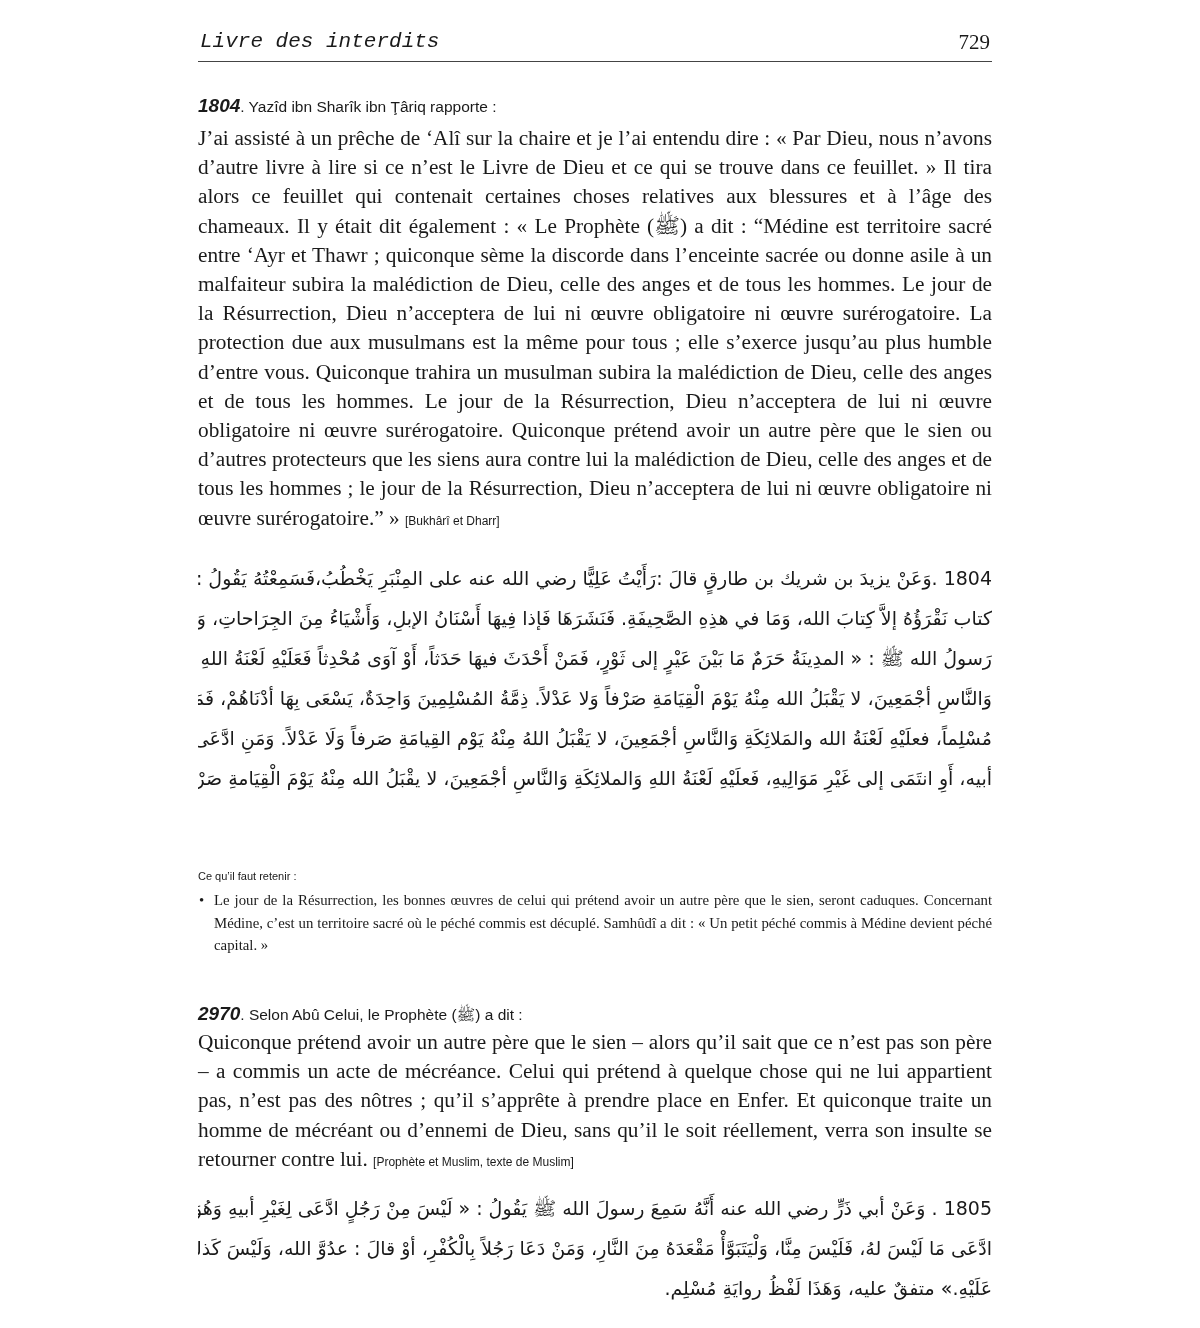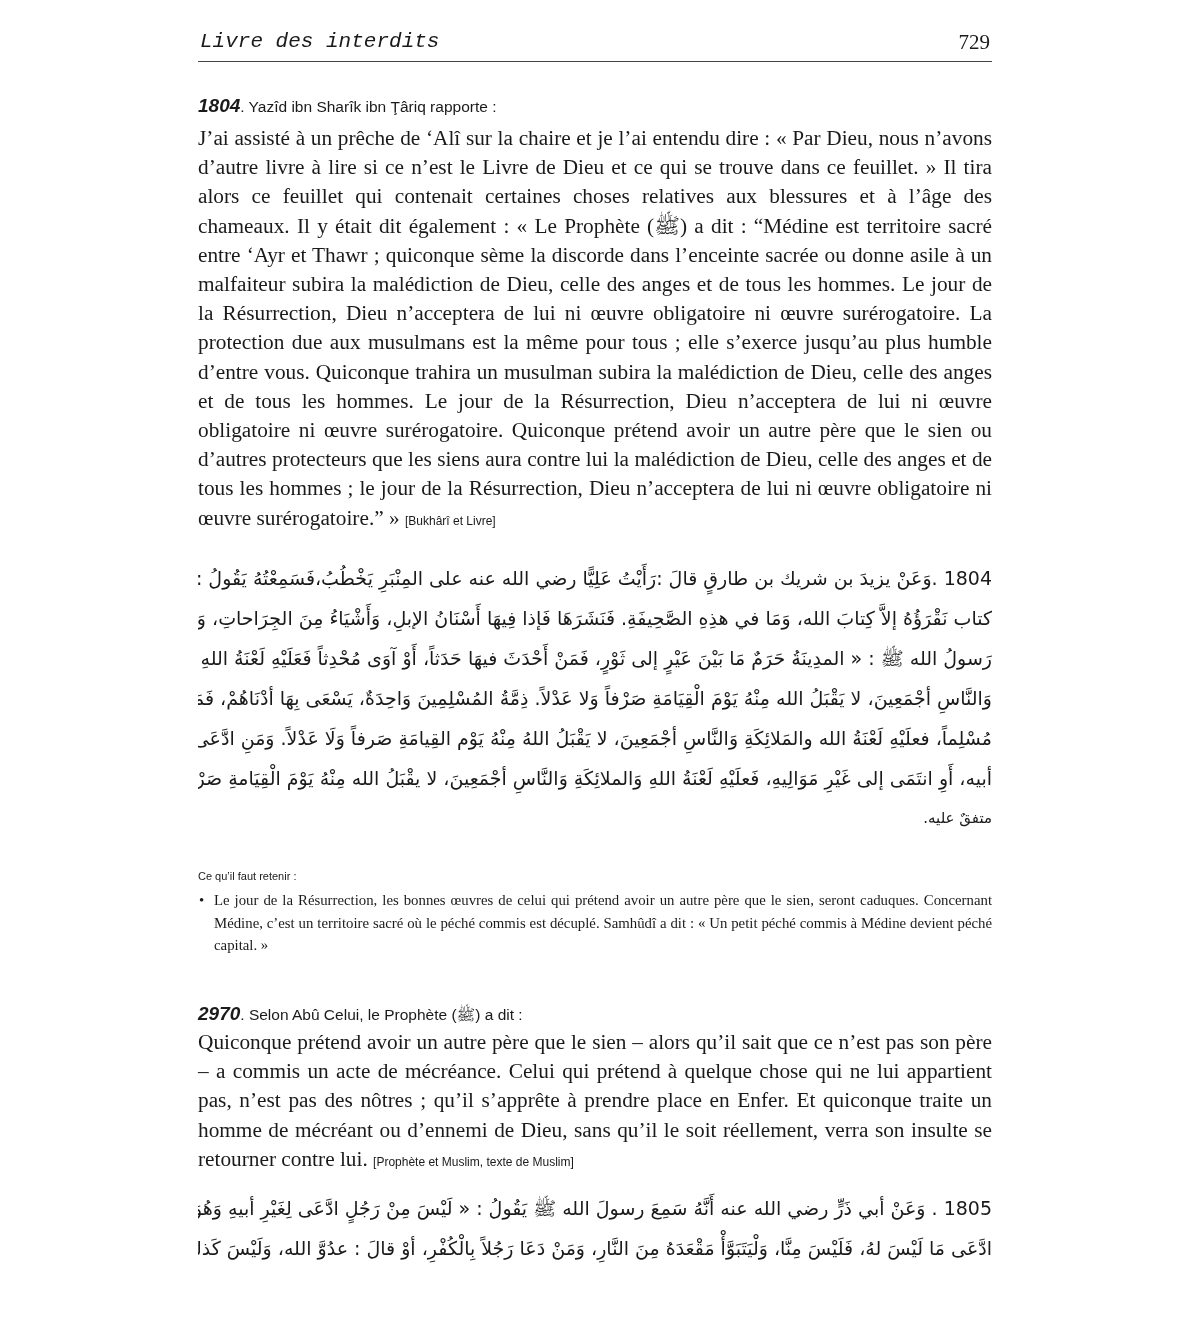--- a/index.html
+++ b/index.html
@@ -31,31 +31,30 @@
     <span class="rh-page">729</span>
   </div>
   <div class="rh-rule"></div>
 
   <div class="heading" style="top:95px;">
     <span class="num">1804</span><span>. Yazîd ibn Sharîk ibn Ţâriq rapporte :</span>
   </div>
 
   <div class="body-fr" style="top:124px;">
     <span>J’ai assisté à un prêche de ‘Alî sur la chaire et je l’ai entendu dire : « Par Dieu, nous n’avons d’autre livre à lire si ce n’est le Livre de Dieu et ce qui se trouve dans ce feuillet. » Il tira alors ce feuillet qui contenait certaines choses relatives aux blessures et à l’âge des chameaux. Il y était dit également : « Le Prophète (ﷺ) a dit : “Médine est territoire sacré entre ‘Ayr et Thawr ; quiconque sème la discorde dans l’enceinte sacrée ou donne asile à un malfaiteur subira la malédiction de Dieu, celle des anges et de tous les hommes. Le jour de la Résurrection, Dieu n’acceptera de lui ni œuvre obligatoire ni œuvre surérogatoire. La protection due aux musulmans est la même pour tous ; elle s’exerce jusqu’au plus humble d’entre vous. Quiconque trahira un musulman subira la malédiction de Dieu, celle des anges et de tous les hommes. Le jour de la Résurrection, Dieu n’acceptera de lui ni œuvre obligatoire ni œuvre surérogatoire. Quiconque prétend avoir un autre père que le sien ou d’autres protecteurs que les siens aura contre lui la malédiction de Dieu, celle des anges et de tous les hommes ; le jour de la Résurrection, Dieu n’acceptera de lui ni œuvre obligatoire ni œuvre surérogatoire.” »</span>
-    <span class="src">[Bukhârî et Livre]</span>
+    <span class="src">[Bukhârî et Dharr]</span>
   </div>
 
   <div class="arabic" style="top:558px;">
     <span class="line">1804 .وَعَنْ يزيدَ بن شريك بن طارقٍ قالَ :رَأَيْتُ عَلِيًّا رضي الله عنه على المِنْبَرِ يَخْطُبُ،فَسَمِعْتُهُ يَقُولُ :« لَا واللهِ مَا عِنْدَنَا مِنْ</span>
     <span class="line">كتاب نَقْرَؤُهُ إلاَّ كِتابَ الله، وَمَا في هذِهِ الصَّحِيفَةِ. فَنَشَرَهَا فَإذا فِيهَا أَسْنَانُ الإبلِ، وَأَشْيَاءُ مِنَ الجِرَاحاتِ، وَفيهَا : قَالَ</span>
     <span class="line">رَسولُ الله ﷺ : « المدِينَةُ حَرَمٌ مَا بَيْنَ عَيْرٍ إلى ثَوْرٍ، فَمَنْ أَحْدَثَ فيهَا حَدَثاً، أَوْ آوَى مُحْدِثاً فَعَلَيْهِ لَعْنَةُ اللهِ والمَلائِكَة</span>
     <span class="line">وَالنَّاسِ أجْمَعِينَ، لا يَقْبَلُ الله مِنْهُ يَوْمَ الْقِيَامَةِ صَرْفاً وَلا عَدْلاً. ذِمَّةُ المُسْلِمِينَ وَاحِدَةٌ، يَسْعَى بِهَا أدْنَاهُمْ، فَمَنْ أخْفَرَ</span>
     <span class="line">مُسْلِماً، فعلَيْهِ لَعْنَةُ الله والمَلائِكَةِ وَالنَّاسِ أجْمَعِينَ، لا يَقْبَلُ اللهُ مِنْهُ يَوْم القِيامَةِ صَرفاً وَلَا عَدْلاً. وَمَنِ ادَّعَى إلى غَيْرِ</span>
     <span class="line">أبيه، أَوِ انتَمَى إلى غَيْرِ مَوَالِيهِ، فَعلَيْهِ لَعْنَةُ اللهِ وَالملائِكَةِ وَالنَّاسِ أجْمَعِينَ، لا يقْبَلُ الله مِنْهُ يَوْمَ الْقِيَامةِ صَرْفاً وَلا عَدْلاً.»</span>
-    <span class="line last" style="font-size:15px;">متفقٌ عليه.</span>
   </div>
 
   <div class="retain-label" style="top:870px;">Ce qu’il faut retenir :</div>
   <ul class="retain-list" style="top:889px;">
     <li>
       <span class="bullet">•</span>
       <span>Le jour de la Résurrection, les bonnes œuvres de celui qui prétend avoir un autre père que le sien, seront caduques. Concernant Médine, c’est un territoire sacré où le péché commis est décuplé. Samhûdî a dit : « Un petit péché commis à Médine devient péché capital. »</span>
     </li>
   </ul>
 
@@ -64,15 +63,16 @@
   </div>
 
   <div class="body-fr" style="top:1028px;">
     <span>Quiconque prétend avoir un autre père que le sien – alors qu’il sait que ce n’est pas son père – a commis un acte de mécréance. Celui qui prétend à quelque chose qui ne lui appartient pas, n’est pas des nôtres ; qu’il s’apprête à prendre place en Enfer. Et quiconque traite un homme de mécréant ou d’ennemi de Dieu, sans qu’il le soit réellement, verra son insulte se retourner contre lui.</span>
     <span class="src">[Prophète et Muslim, texte de Muslim]</span>
   </div>
 
   <div class="arabic" style="top:1188px;">
     <span class="line">1805 . وَعَنْ أبي ذَرٍّ رضي الله عنه أَنَّهُ سَمِعَ رسولَ الله ﷺ يَقُولُ : « لَيْسَ مِنْ رَجُلٍ ادَّعَى لِغَيْرِ أبيهِ وَهُوَ يَعْلَمُهُ إلاَّ كَفَرَ، وَمَنِ</span>
     <span class="line">ادَّعَى مَا لَيْسَ لهُ، فَلَيْسَ مِنَّا، وَلْيَتَبَوَّأْ مَقْعَدَهُ مِنَ النَّارِ، وَمَنْ دَعَا رَجُلاً بِالْكُفْرِ، أوْ قالَ : عدُوَّ الله، وَلَيْسَ كَذلكَ إلاَّ حَارَ</span>
+    <span class="line last">عَلَيْهِ.» متفقٌ عليه، وَهَذَا لَفْظُ روايَةِ مُسْلِم.</span>
   </div>
 
 </div>
 
 </body></html>

